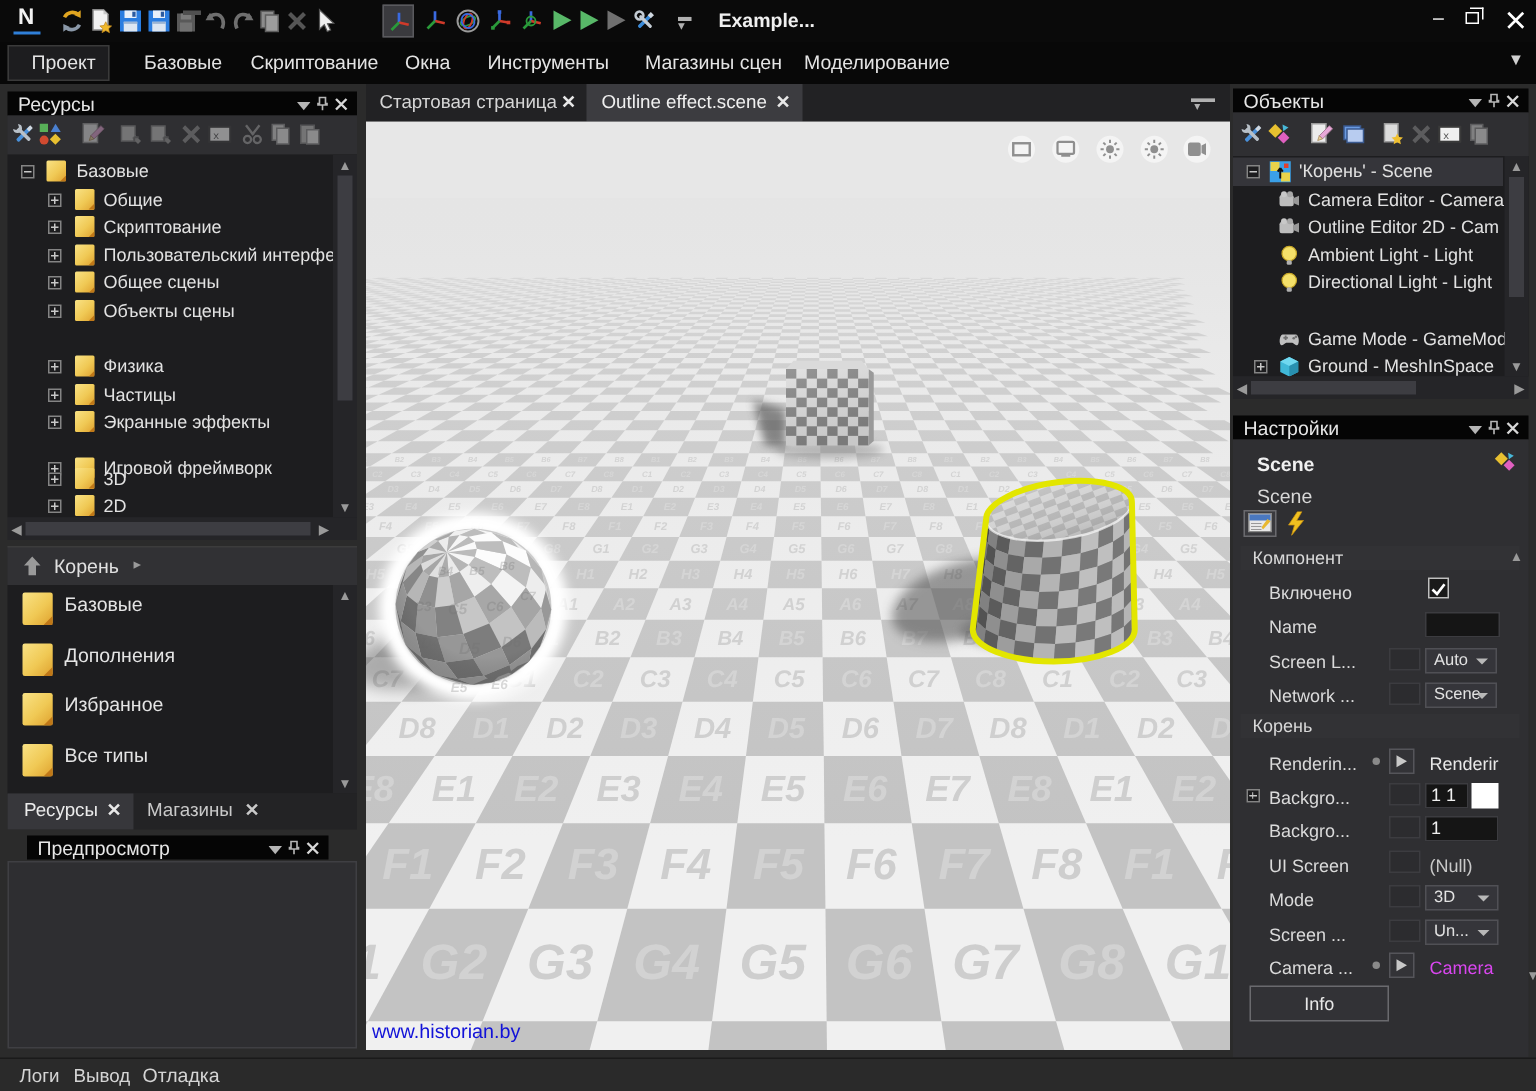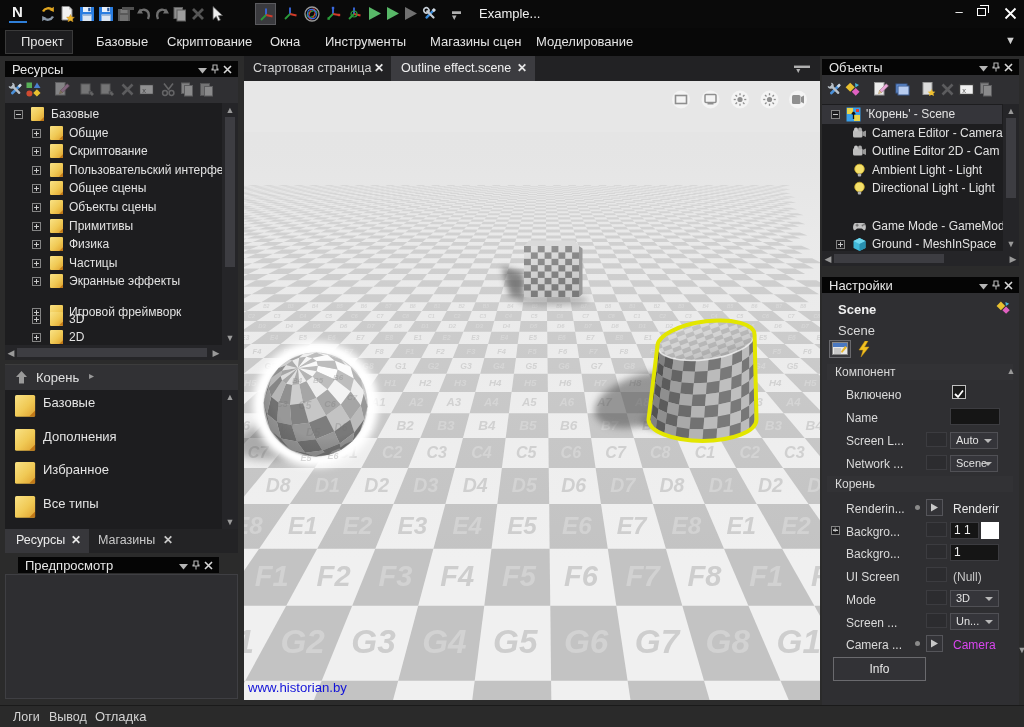--- a/index.html
+++ b/index.html
@@ -132,21 +132,21 @@
         <g transform="rotate(45 9 9)">
           <rect x="7.8" y="3" width="2.4" height="12" rx="1" fill="#3a8ad8"></rect>
           <rect x="7.5" y="2" width="3" height="3" fill="#d0d8e0"></rect>
         </g>
         <g transform="rotate(-45 9 9)">
           <rect x="7.9" y="4" width="2.2" height="11" rx="1" fill="#c4ccd4"></rect>
           <circle cx="9" cy="3.8" r="2.6" fill="none" stroke="#c4ccd4" stroke-width="1.7"></circle>
         </g>
       </svg></div>
     <div class="abs" style="left:452px;top:8px;color:#b0b0b0;font-size:9px;line-height:6px">▬<br>▾</div>
-    <span class="abs" style="left:479px;top:6px;font-size:13px;font-weight:normal;color:#f0f0f0">Example...</span>
+    <span class="abs" style="left:479px;top:6px;font-size:13px;font-weight:bold;color:#f0f0f0">Example...</span>
     <span class="abs" style="left:950px;top:4px;width:18px;height:18px;color:#fff;font-size:13px;text-align:center">–</span>
     <div class="abs" style="left:977px;top:8px;width:9px;height:8px;border:1.4px solid #fff"></div>
     <div class="abs" style="left:980px;top:5px;width:9px;height:8px;border-top:1.4px solid #fff;border-right:1.4px solid #fff"></div>
     <svg class="abs" style="left:1003px;top:6px" width="15" height="15" viewBox="0 0 15 15">
       <path d="M2.5 2.5 L12.5 12.5 M12.5 2.5 L2.5 12.5" stroke="#fff" stroke-width="1.8"></path>
     </svg>
   </div>
 <div id="menubar">
     <div class="abs" style="left:5px;top:2px;width:68px;height:24px;background:#1d1d1f;border:1px solid #3a3a3a"></div>
     <span class="menuitem" style="left:21px">Проект</span>
@@ -242,25 +242,20 @@
     </div>
     <div class="trow" style="top:76.4px">
       <span class="exp plus" style="left:27px"></span>
       <span class="folder" style="left:45px"></span>
       <span class="lbl" style="left:64px">Общее сцены</span>
     </div>
     <div class="trow" style="top:95.0px">
       <span class="exp plus" style="left:27px"></span>
       <span class="folder" style="left:45px"></span>
       <span class="lbl" style="left:64px">Объекты сцены</span>
-    </div>
-    <div class="trow" style="top:113.6px">
-      <span class="exp plus" style="left:27px"></span>
-      <span class="folder" style="left:45px"></span>
-      <span class="lbl" style="left:64px">Примитивы</span>
     </div>
     <div class="trow" style="top:132.2px">
       <span class="exp plus" style="left:27px"></span>
       <span class="folder" style="left:45px"></span>
       <span class="lbl" style="left:64px">Физика</span>
     </div>
     <div class="trow" style="top:150.79999999999998px">
       <span class="exp plus" style="left:27px"></span>
       <span class="folder" style="left:45px"></span>
       <span class="lbl" style="left:64px">Частицы</span>

